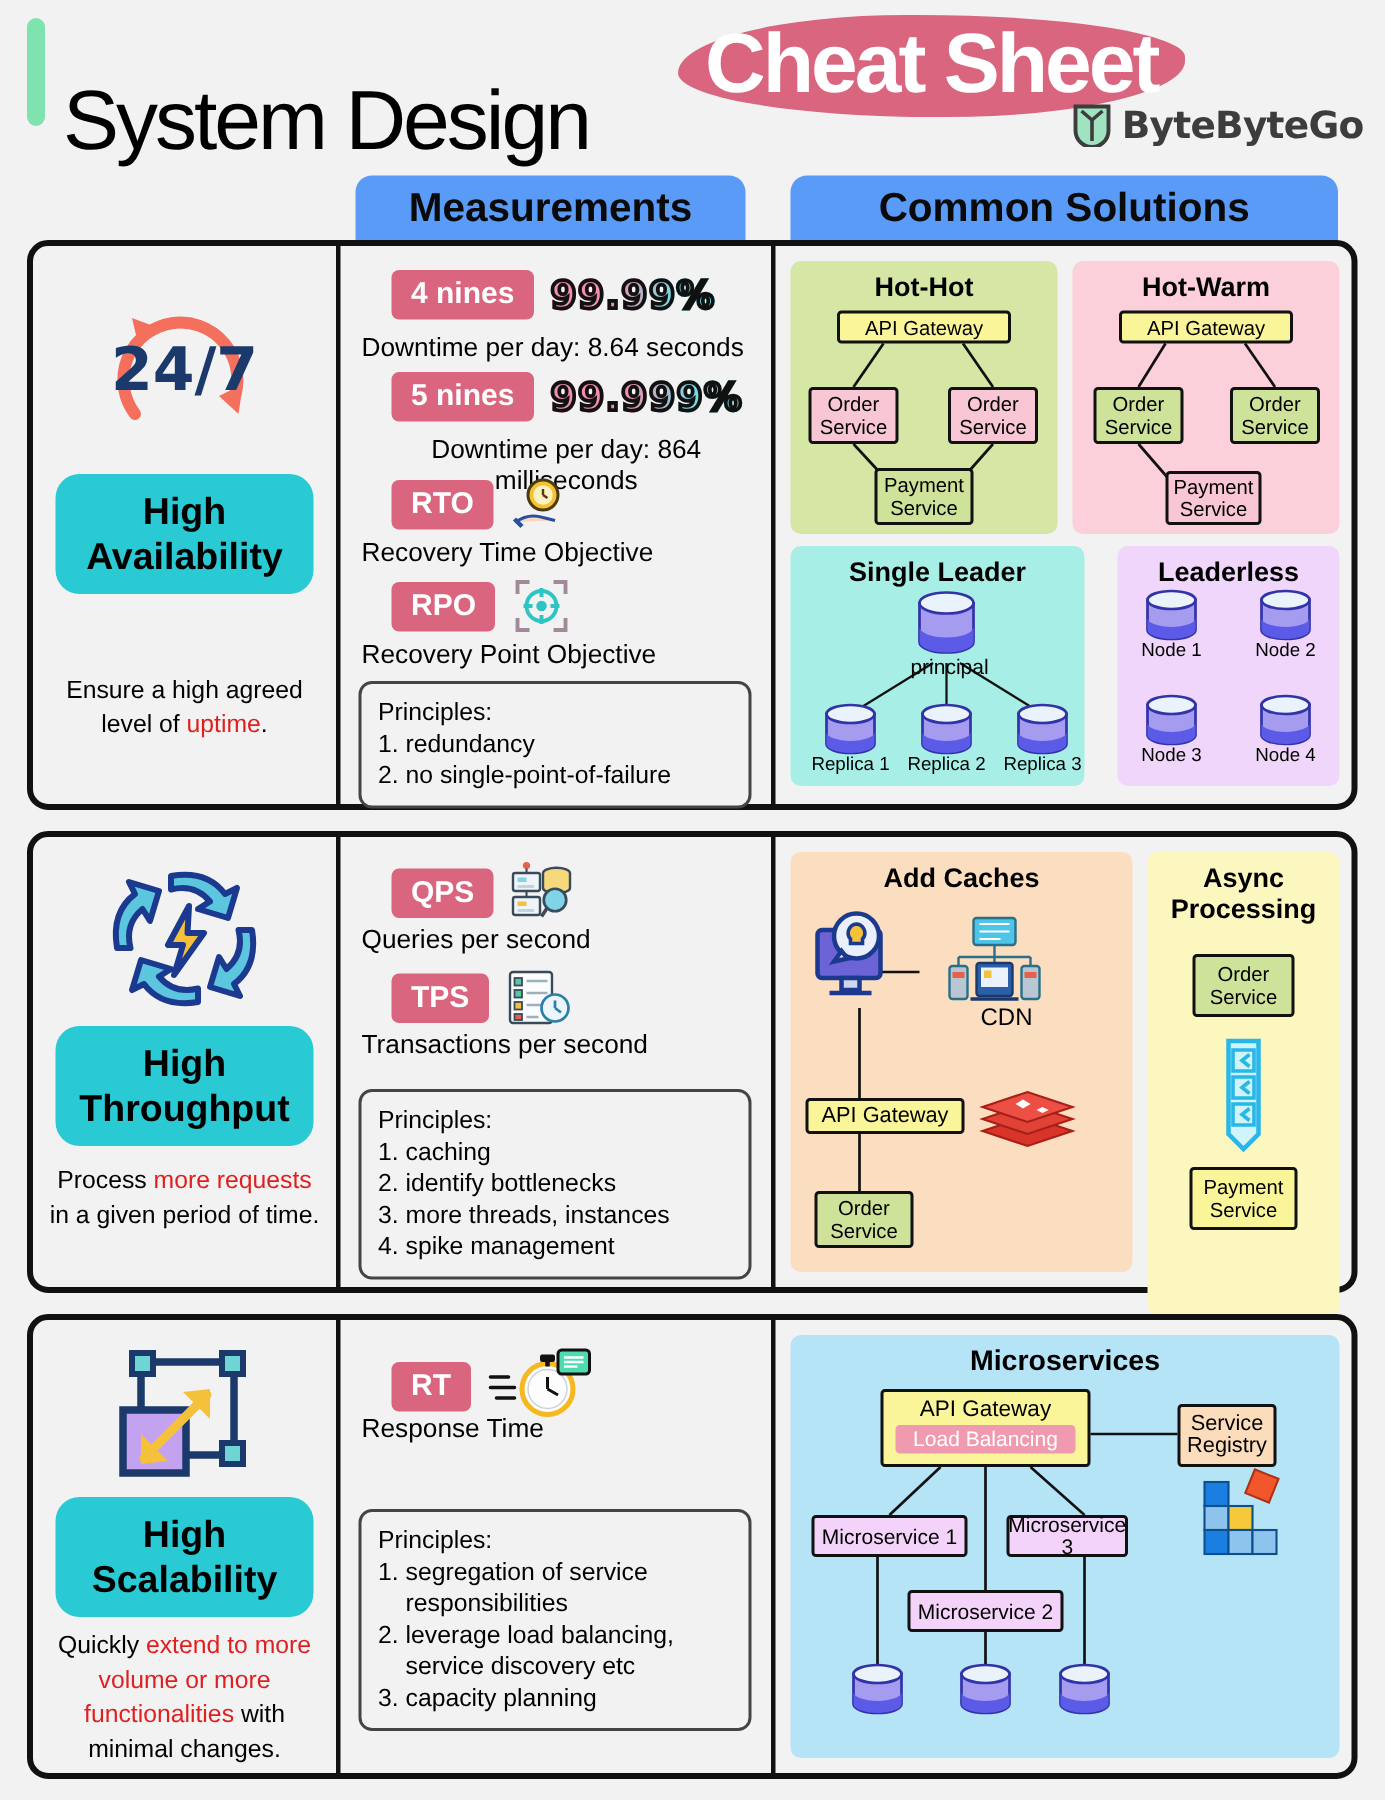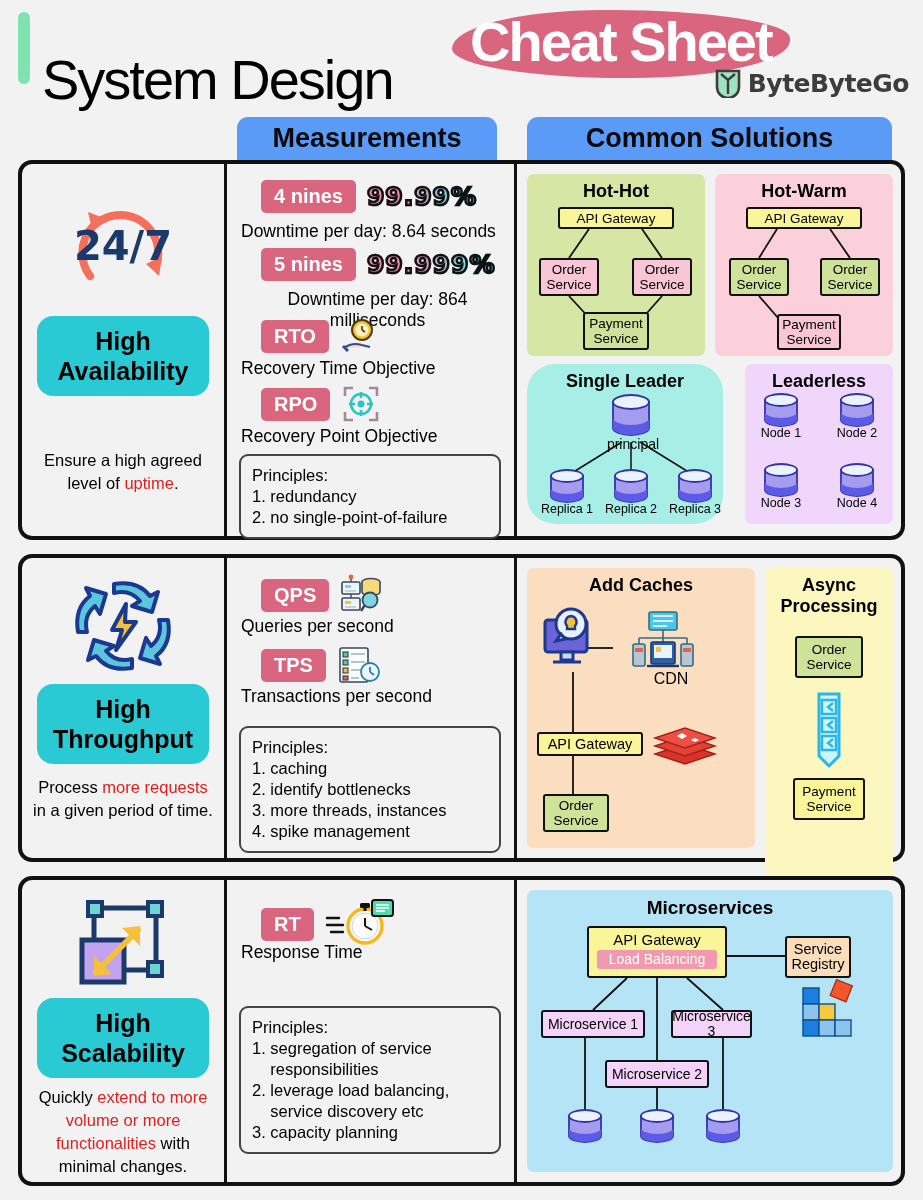--- a/index.html
+++ b/index.html
@@ -212,21 +212,21 @@
       <div class="node n-green" style="left:105px; top:84px; width:60px; height:38px; flex-direction:column;">
         <span>Order</span>
           <span>Service</span>
       </div>
       <div class="node n-pink" style="left:62px; top:140px; width:64px; height:36px; flex-direction:column;">
         <span>Payment</span>
           <span>Service</span>
       </div>
     </div>
 
-    <div class="panel" style="left:10px; top:200px; width:196px; height:160px; background:#a7efe6;border-radius:28px;">
+    <div class="panel" style="left:10px; top:200px; width:196px; height:160px; background:#a7efe6;">
       <div class="panel-title">Single Leader</div>
       <svg class="wires" width="208" height="160">
         <line x1="95" y1="78" x2="40" y2="112" stroke="#111" stroke-width="1.5"></line>
         <line x1="104" y1="78" x2="104" y2="112" stroke="#111" stroke-width="1.5"></line>
         <line x1="113" y1="78" x2="168" y2="112" stroke="#111" stroke-width="1.5"></line>
 
         <g>
           <path d="M86 38 h36 v26 a18 7 0 0 1 -36 0 z" fill="#a59cf0" stroke="#3333a8" stroke-width="1.8"></path>
           <path d="M86 54 a18 7 0 0 0 36 0 v10 a18 7 0 0 1 -36 0 z" fill="#5b5be8"></path>
           <ellipse cx="104" cy="38" rx="18" ry="7" fill="#eaf3fb" stroke="#3333a8" stroke-width="1.8"></ellipse>

